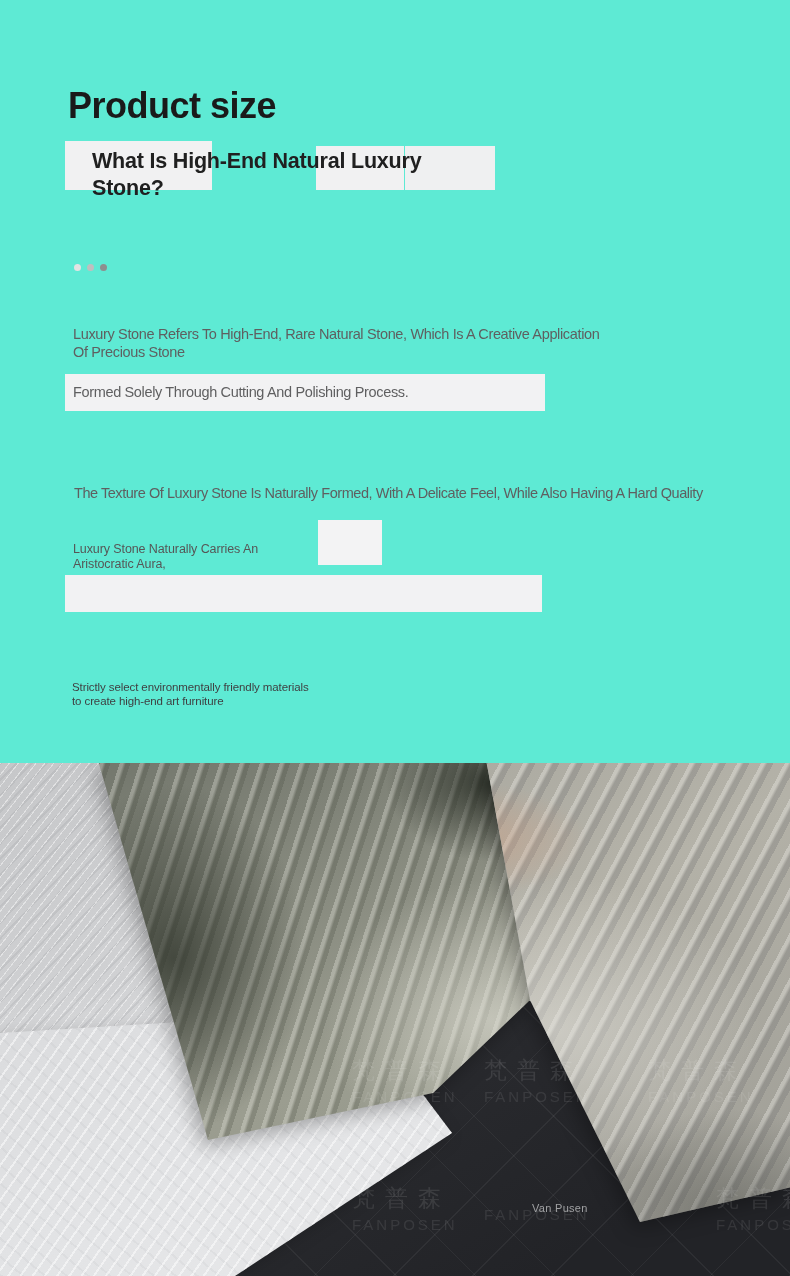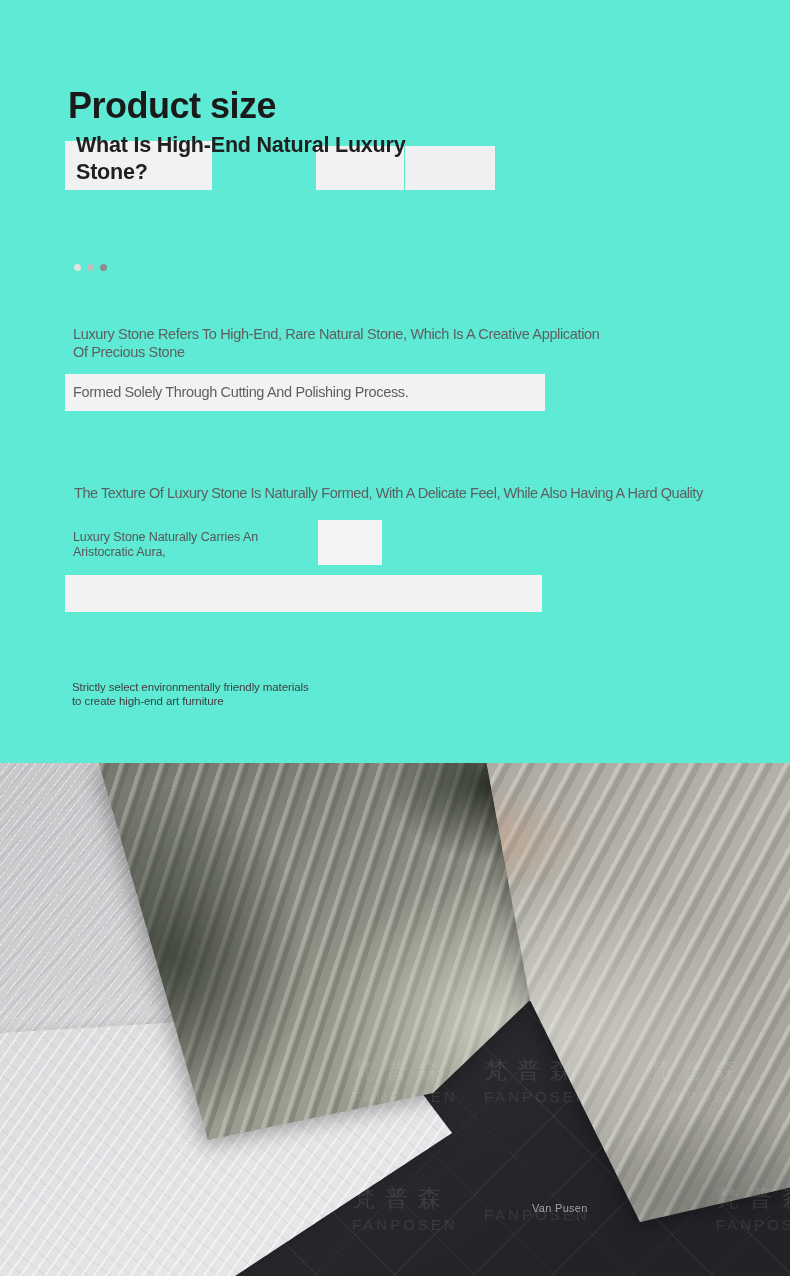--- a/index.html
+++ b/index.html
@@ -8,34 +8,34 @@
     background:#5eead4;
     font-family:"Liberation Sans","DejaVu Sans",sans-serif;
   }
   
   .skel{position:absolute;background:#f1f1f2;}
   .page-title{
     position:absolute;left:68px;top:86px;margin:0;
     font-size:36px;line-height:1.1;font-weight:700;color:#1a1a1a;letter-spacing:-0.5px;
   }
   .page-subtitle{
-    position:absolute;left:76px;top:132px;margin:0;width:372px;
+    position:absolute;left:76px;top:132px;margin:16px;width:372px;
     font-size:21.5px;line-height:27px;font-weight:600;color:#202020;letter-spacing:-0.2px;
   }
   .dots{position:absolute;left:74px;top:264px;display:flex;gap:6px;}
   .dot{width:7px;height:7px;border-radius:50%;display:inline-block;}
   .para{
     position:absolute;left:73px;margin:0;
     font-size:14.5px;line-height:17.5px;color:#5f5f60;letter-spacing:-0.35px;font-weight:400;
   }
   .p1{top:326px;}
   .strip-p2{left:65px;top:374px;width:480px;height:37px;background:#f2f2f3;}
   .p2{top:384px;}
   .p3{left:74px;top:485px;white-space:nowrap;letter-spacing:-0.45px;}
-  .p4{top:530px;font-size:12.5px;line-height:15px;color:#565656;letter-spacing:-0.1px;}
+  .p4{top:542px;font-size:12.5px;line-height:15px;color:#565656;letter-spacing:-0.1px;}
   .strip-p5{left:65px;top:575px;width:477px;height:37px;background:#f2f2f3;}
   .p5{top:584px;color:#4e4e4f;}
   .note{
     position:absolute;left:72px;top:680px;margin:0;
     font-size:11.5px;line-height:14px;color:#3f3f41;letter-spacing:-0.1px;
   }
   
   .photo{
     position:absolute;left:0;top:763px;width:790px;height:513px;overflow:hidden;
     background:#cfd0d2;

